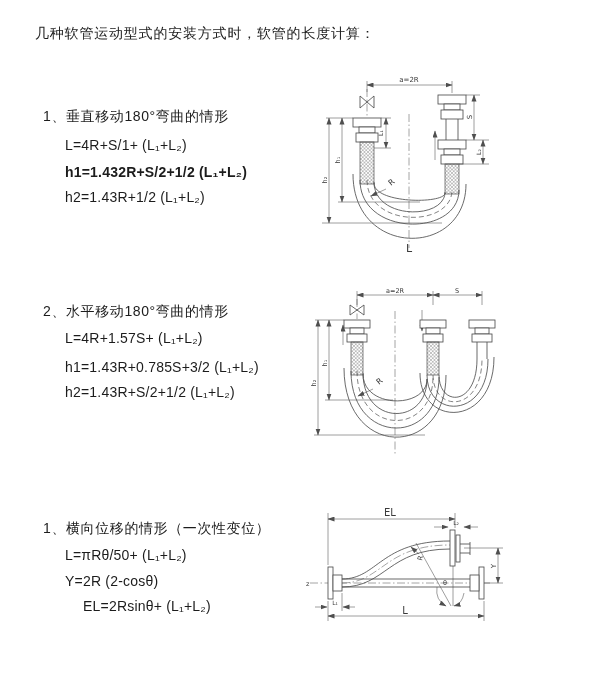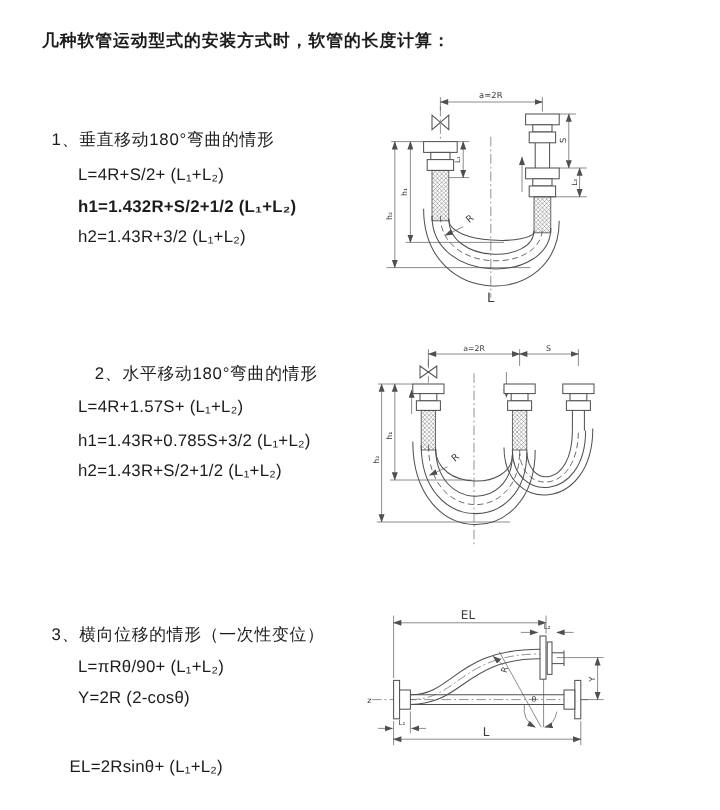--- a/index.html
+++ b/index.html
@@ -1,50 +1,50 @@
 <!DOCTYPE html>
 <html><head>
 <meta charset="utf-8">
 <style>
   html,body{margin:0;padding:0;}
   body{
     width:600px;height:675px;background:#ffffff;position:relative;overflow:hidden;
     font-family:"Liberation Sans","DejaVu Sans",sans-serif;color:#1c1c1c;
   }
   .abs{position:absolute;white-space:nowrap;}
-  .title{font-size:14px;letter-spacing:0.8px;font-weight:700;}
+  .title{font-size:14px;letter-spacing:0.8px;font-weight:400;}
   .heading{font-size:14px;letter-spacing:0.6px;font-weight:500;text-align:center;}
   .formula{font-size:14px;letter-spacing:0.2px;}
   svg{position:absolute;overflow:visible;}
   svg text{font-family:"DejaVu Sans","Liberation Sans",sans-serif;fill:#3a3a3a;}
   .dln{stroke:#4f4f4f;stroke-width:0.85;fill:none;}
   .dimln{stroke:#4f4f4f;stroke-width:0.55;fill:none;}
   .cl{stroke:#5a5a5a;stroke-width:0.55;fill:none;stroke-dasharray:8 2.5 1.5 2.5;}
   .dsh{stroke:#4f4f4f;stroke-width:0.7;fill:none;stroke-dasharray:5 3;}
   .fit{stroke:#4f4f4f;stroke-width:0.85;fill:#ffffff;}
 </style>
 </head>
 <body>
 
 <div class="abs title" style="left:35px;top:25px;">几种软管运动型式的安装方式时，软管的长度计算：</div>
 
 <div class="abs heading" style="left:43px;top:108px;">1、垂直移动180°弯曲的情形</div>
-<div class="abs formula" style="left:65px;top:137px;">L=4R+S/2+ (L₁+L₂)</div>
+<div class="abs formula" style="left:65px;top:137px;">L=4R+S/1+ (L₁+L₂)</div>
 <div class="abs formula" style="left:65px;top:164px;font-weight:bold;">h1=1.432R+S/2+1/2 (L₁+L₂)</div>
-<div class="abs formula" style="left:65px;top:189px;">h2=1.43R+3/2 (L₁+L₂)</div>
-
-<div class="abs heading" style="left:43px;top:303px;margin-left:36px;">2、水平移动180°弯曲的情形</div>
+<div class="abs formula" style="left:65px;top:189px;">h2=1.43R+1/2 (L₁+L₂)</div>
+
+<div class="abs heading" style="left:43px;top:303px;">2、水平移动180°弯曲的情形</div>
 <div class="abs formula" style="left:65px;top:330px;text-align:right;">L=4R+1.57S+ (L₁+L₂)</div>
 <div class="abs formula" style="left:65px;top:359px;">h1=1.43R+0.785S+3/2 (L₁+L₂)</div>
 <div class="abs formula" style="left:65px;top:384px;">h2=1.43R+S/2+1/2 (L₁+L₂)</div>
 
-<div class="abs heading" style="left:43px;top:520px;">3、横向位移的情形（一次性变位）</div>
-<div class="abs formula" style="left:65px;top:547px;">L=πRθ/90+ (L₁+L₂)</div>
+<div class="abs heading" style="left:43px;top:520px;">1、横向位移的情形（一次性变位）</div>
+<div class="abs formula" style="left:65px;top:547px;">L=πRθ/50+ (L₁+L₂)</div>
 <div class="abs formula" style="left:65px;top:573px;">Y=2R (2-cosθ)</div>
-<div class="abs formula" style="left:58px;top:598px;margin-top:32px;">EL=2Rsinθ+ (L₁+L₂)</div>
+<div class="abs formula" style="left:83px;top:598px;">EL=2Rsinθ+ (L₁+L₂)</div>
 
 <svg style="left:312px;top:68px;" width="280" height="195" viewBox="0 0 280 195">
   <defs>
     <marker id="e1" markerWidth="8" markerHeight="6" refX="6.5" refY="2.5" orient="auto" markerUnits="userSpaceOnUse">
       <path d="M0,0 L7,2.5 L0,5 Z" fill="#4f4f4f"></path>
     </marker>
     <marker id="s1" markerWidth="8" markerHeight="6" refX="0.5" refY="2.5" orient="auto" markerUnits="userSpaceOnUse">
       <path d="M7,0 L0,2.5 L7,5 Z" fill="#4f4f4f"></path>
     </marker>
     <pattern id="hx1" width="3.5" height="3.5" patternUnits="userSpaceOnUse">

